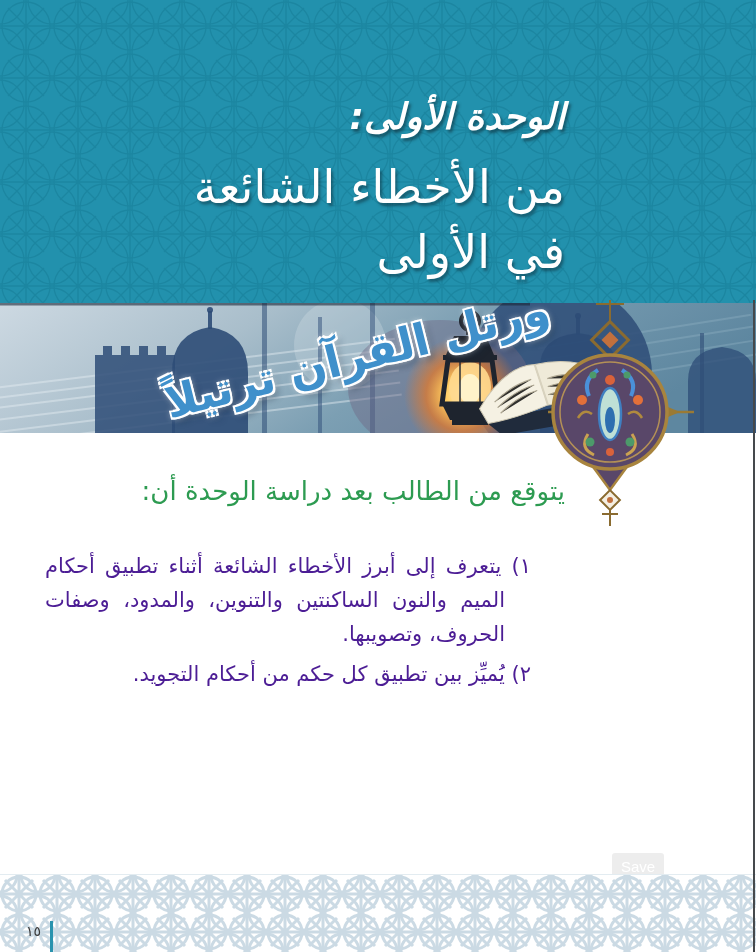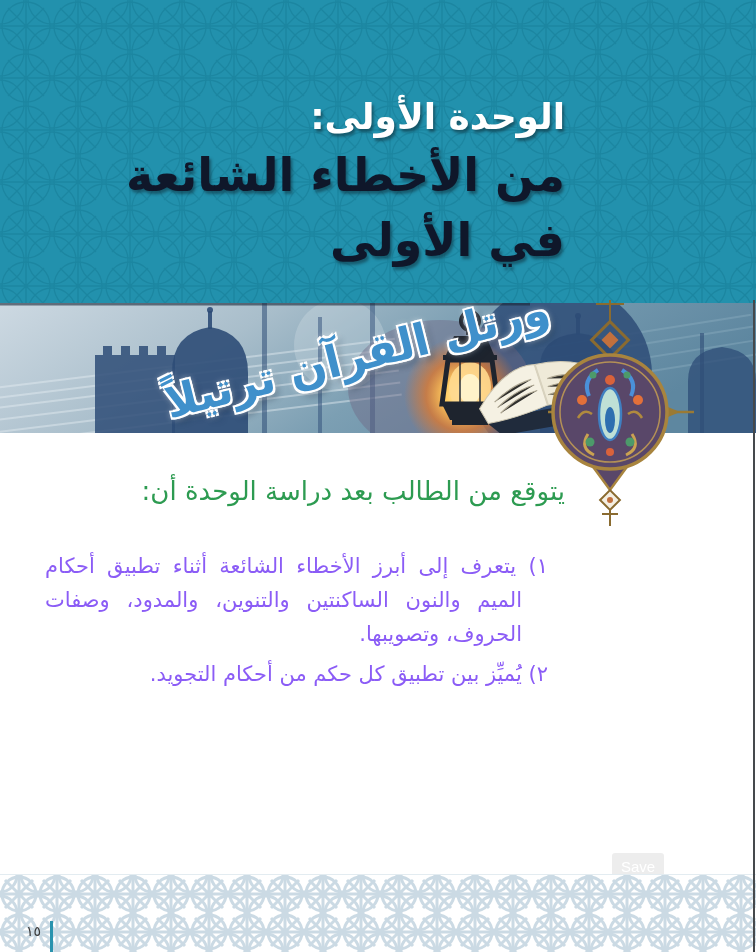--- a/index.html
+++ b/index.html
@@ -9,44 +9,44 @@
     font-family:"DejaVu Sans",sans-serif;
   }
   
   .header{position:absolute;top:0;left:0;width:756px;height:303px;background:#2291AD;}
   .header svg{position:absolute;top:0;left:0;}
   .header-text{
     position:absolute;top:94px;right:191px;text-align:right;direction:rtl;
   }
   .unit-label{
     font-size:36px;font-weight:bold;color:#ffffff;line-height:1.25;
-    text-shadow:2px 3px 3px rgba(15,50,62,.6);margin-bottom:4px;
+    text-shadow:2px 3px 3px rgba(15,50,62,.6);margin-bottom:16px;font-style:italic;
   }
   .unit-title{
-    font-size:46px;font-weight:bold;color:#0f172a;line-height:1.42;
+    font-size:46px;font-weight:normal;color:#ffffff;line-height:1.42;
     text-shadow:2px 3px 3px rgba(15,50,62,.55);
   }
   
   .banner{position:absolute;top:303px;left:0;width:756px;height:130px;}
   .calligraphy{
     position:absolute;top:330px;left:160px;white-space:nowrap;
     font-size:44px;font-weight:bold;color:#3F90CB;direction:rtl;
     transform:rotate(-14deg);transform-origin:center;
     text-shadow:-2px -2px 0 #fff,2px -2px 0 #fff,-2px 2px 0 #fff,2px 2px 0 #fff,
                 0 0 7px rgba(255,255,255,.9),4px 6px 6px rgba(20,40,60,.35);
   }
   .medallion{position:absolute;top:300px;left:548px;}
   
   .obj-heading{
     position:absolute;top:476px;right:191px;direction:rtl;text-align:right;
     font-size:26px;font-weight:normal;color:#2D9B51;
   }
   .obj-list{
-    position:absolute;top:549px;right:208px;left:30px;direction:rtl;
-    font-size:21px;line-height:34px;color:#8b5cf6;margin-left:15px;
+    position:absolute;top:549px;right:225px;left:30px;direction:rtl;
+    font-size:21px;line-height:34px;color:#4c1d95;margin-left:15px;
   }
   .obj-item{
     padding-right:26px;text-indent:-26px;margin:0 0 6px 0;
     text-align:justify;text-align-last:right;
   }
   .obj-num{font-weight:500;white-space:nowrap;}
   
   .save-btn{
     position:absolute;left:612px;top:853px;width:52px;height:26px;
     background:rgba(235,235,235,.92);border:none;border-radius:3px;

